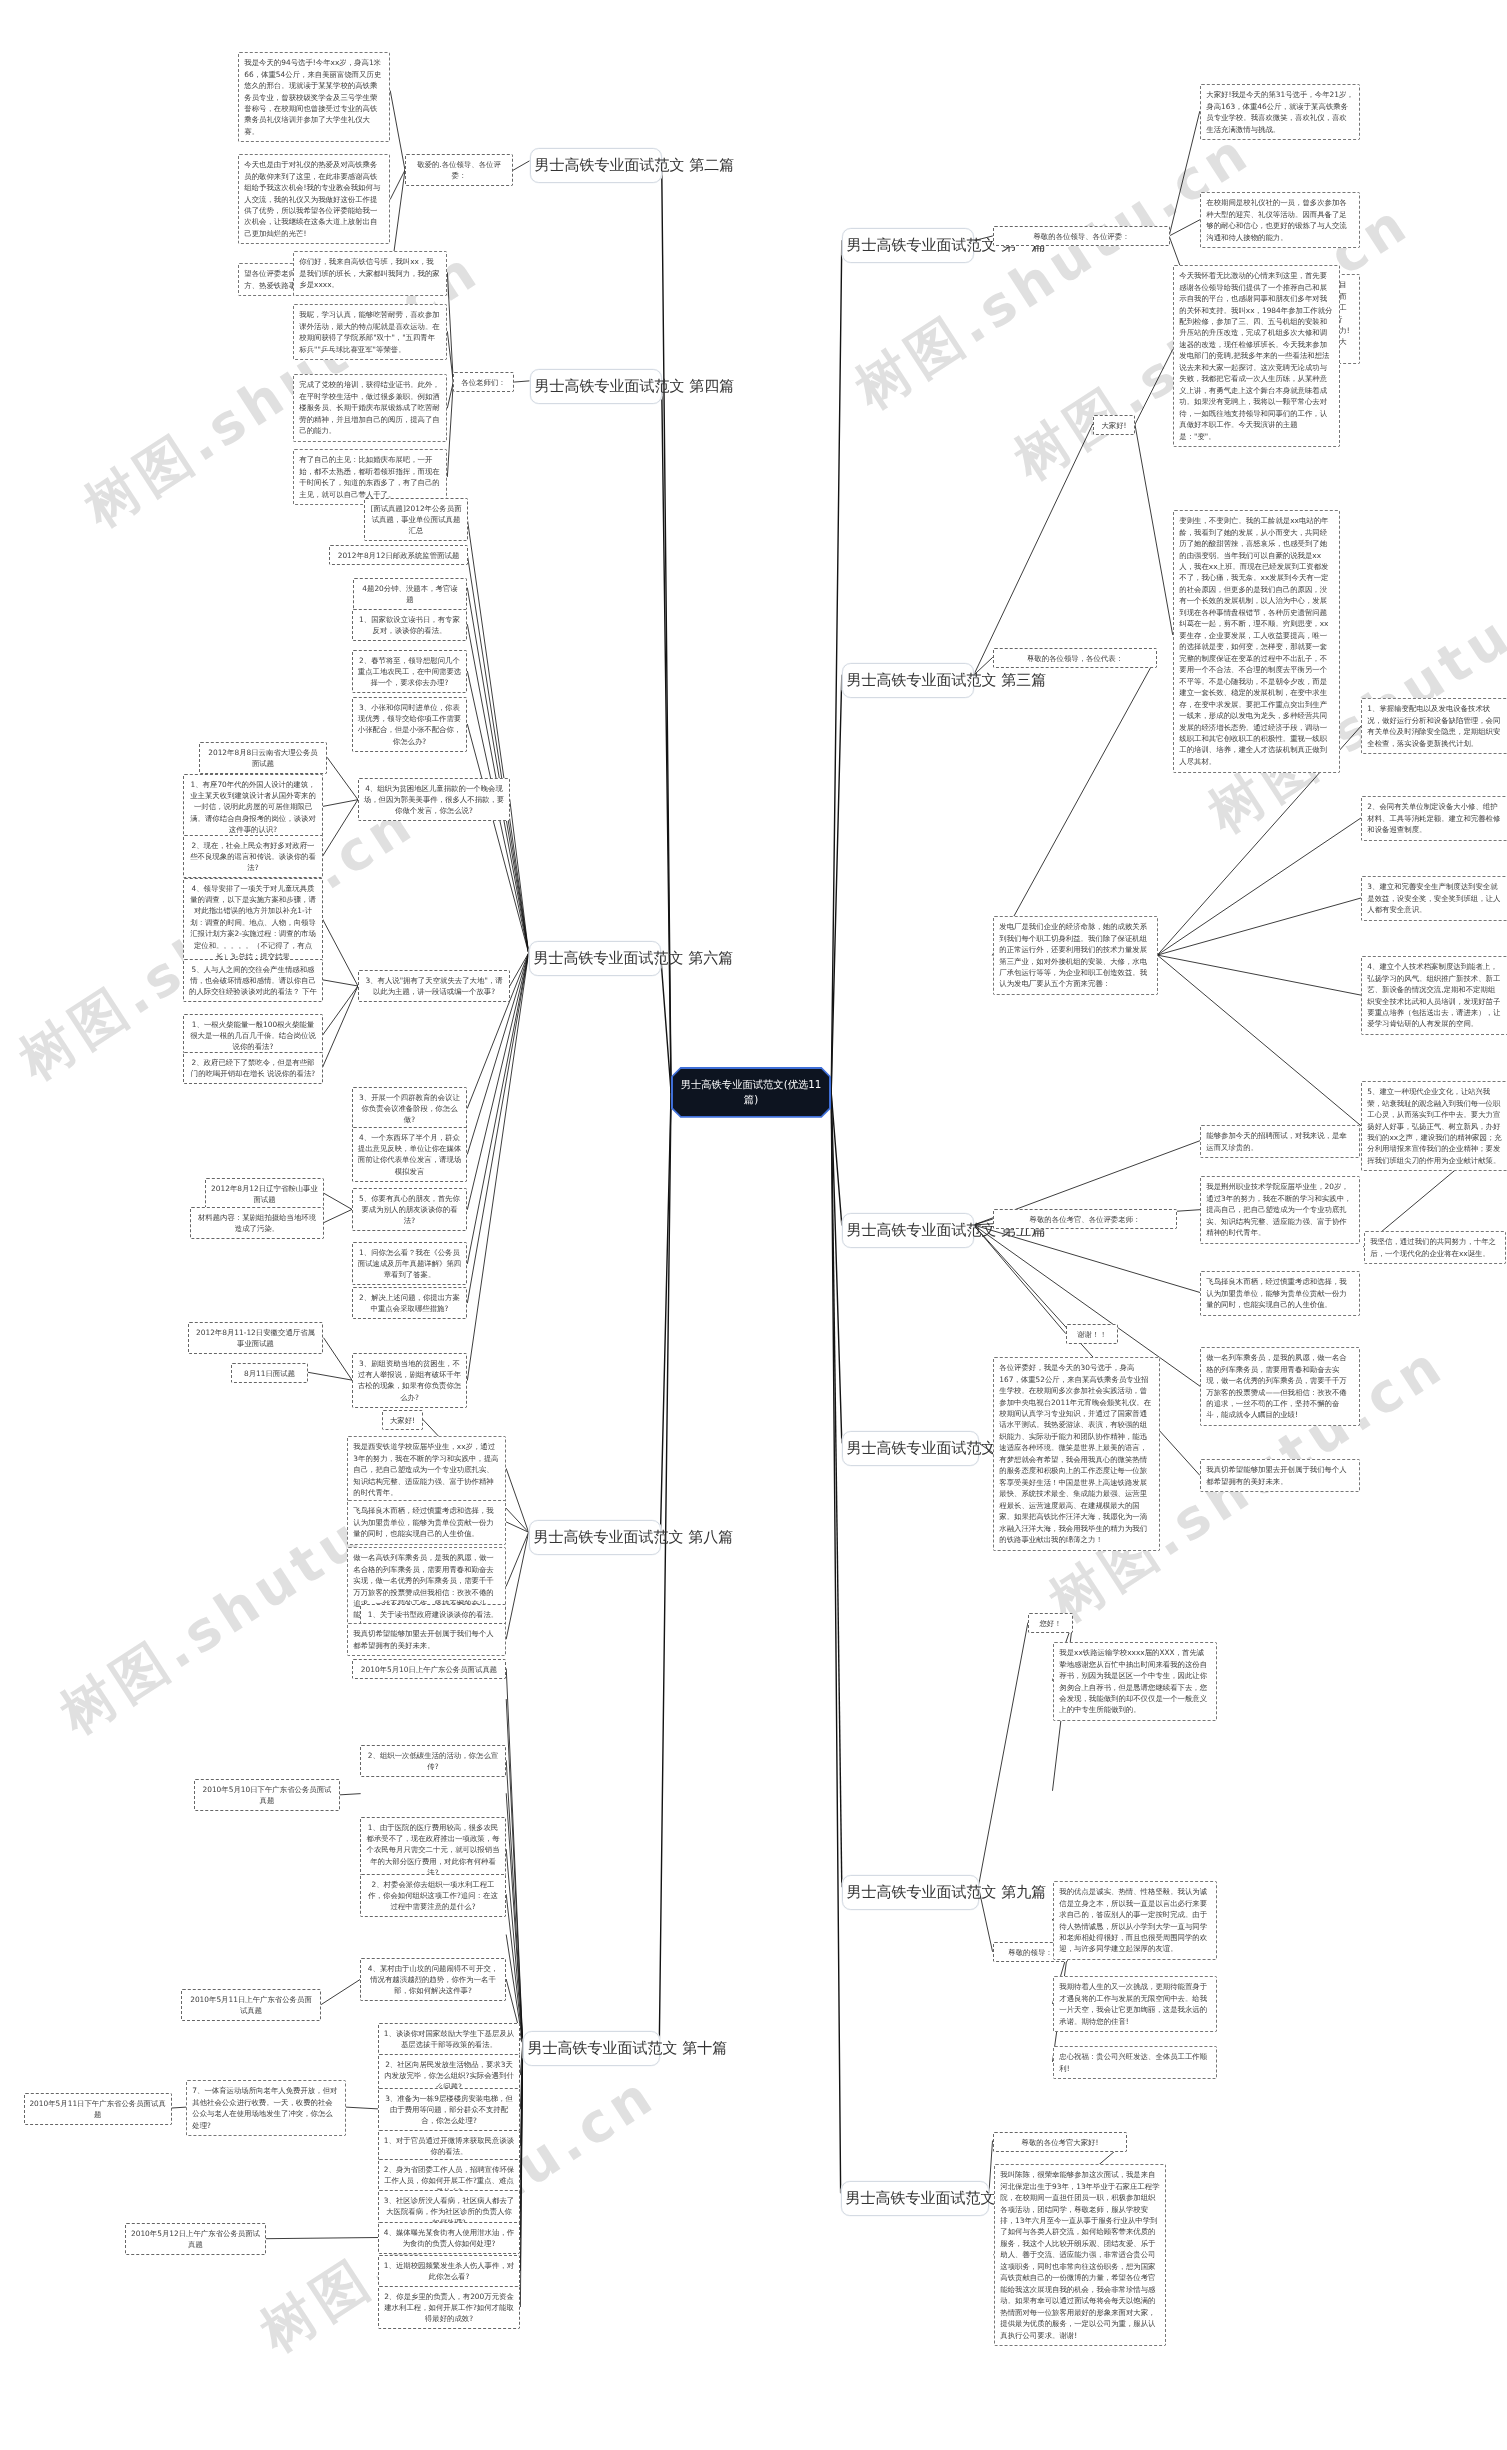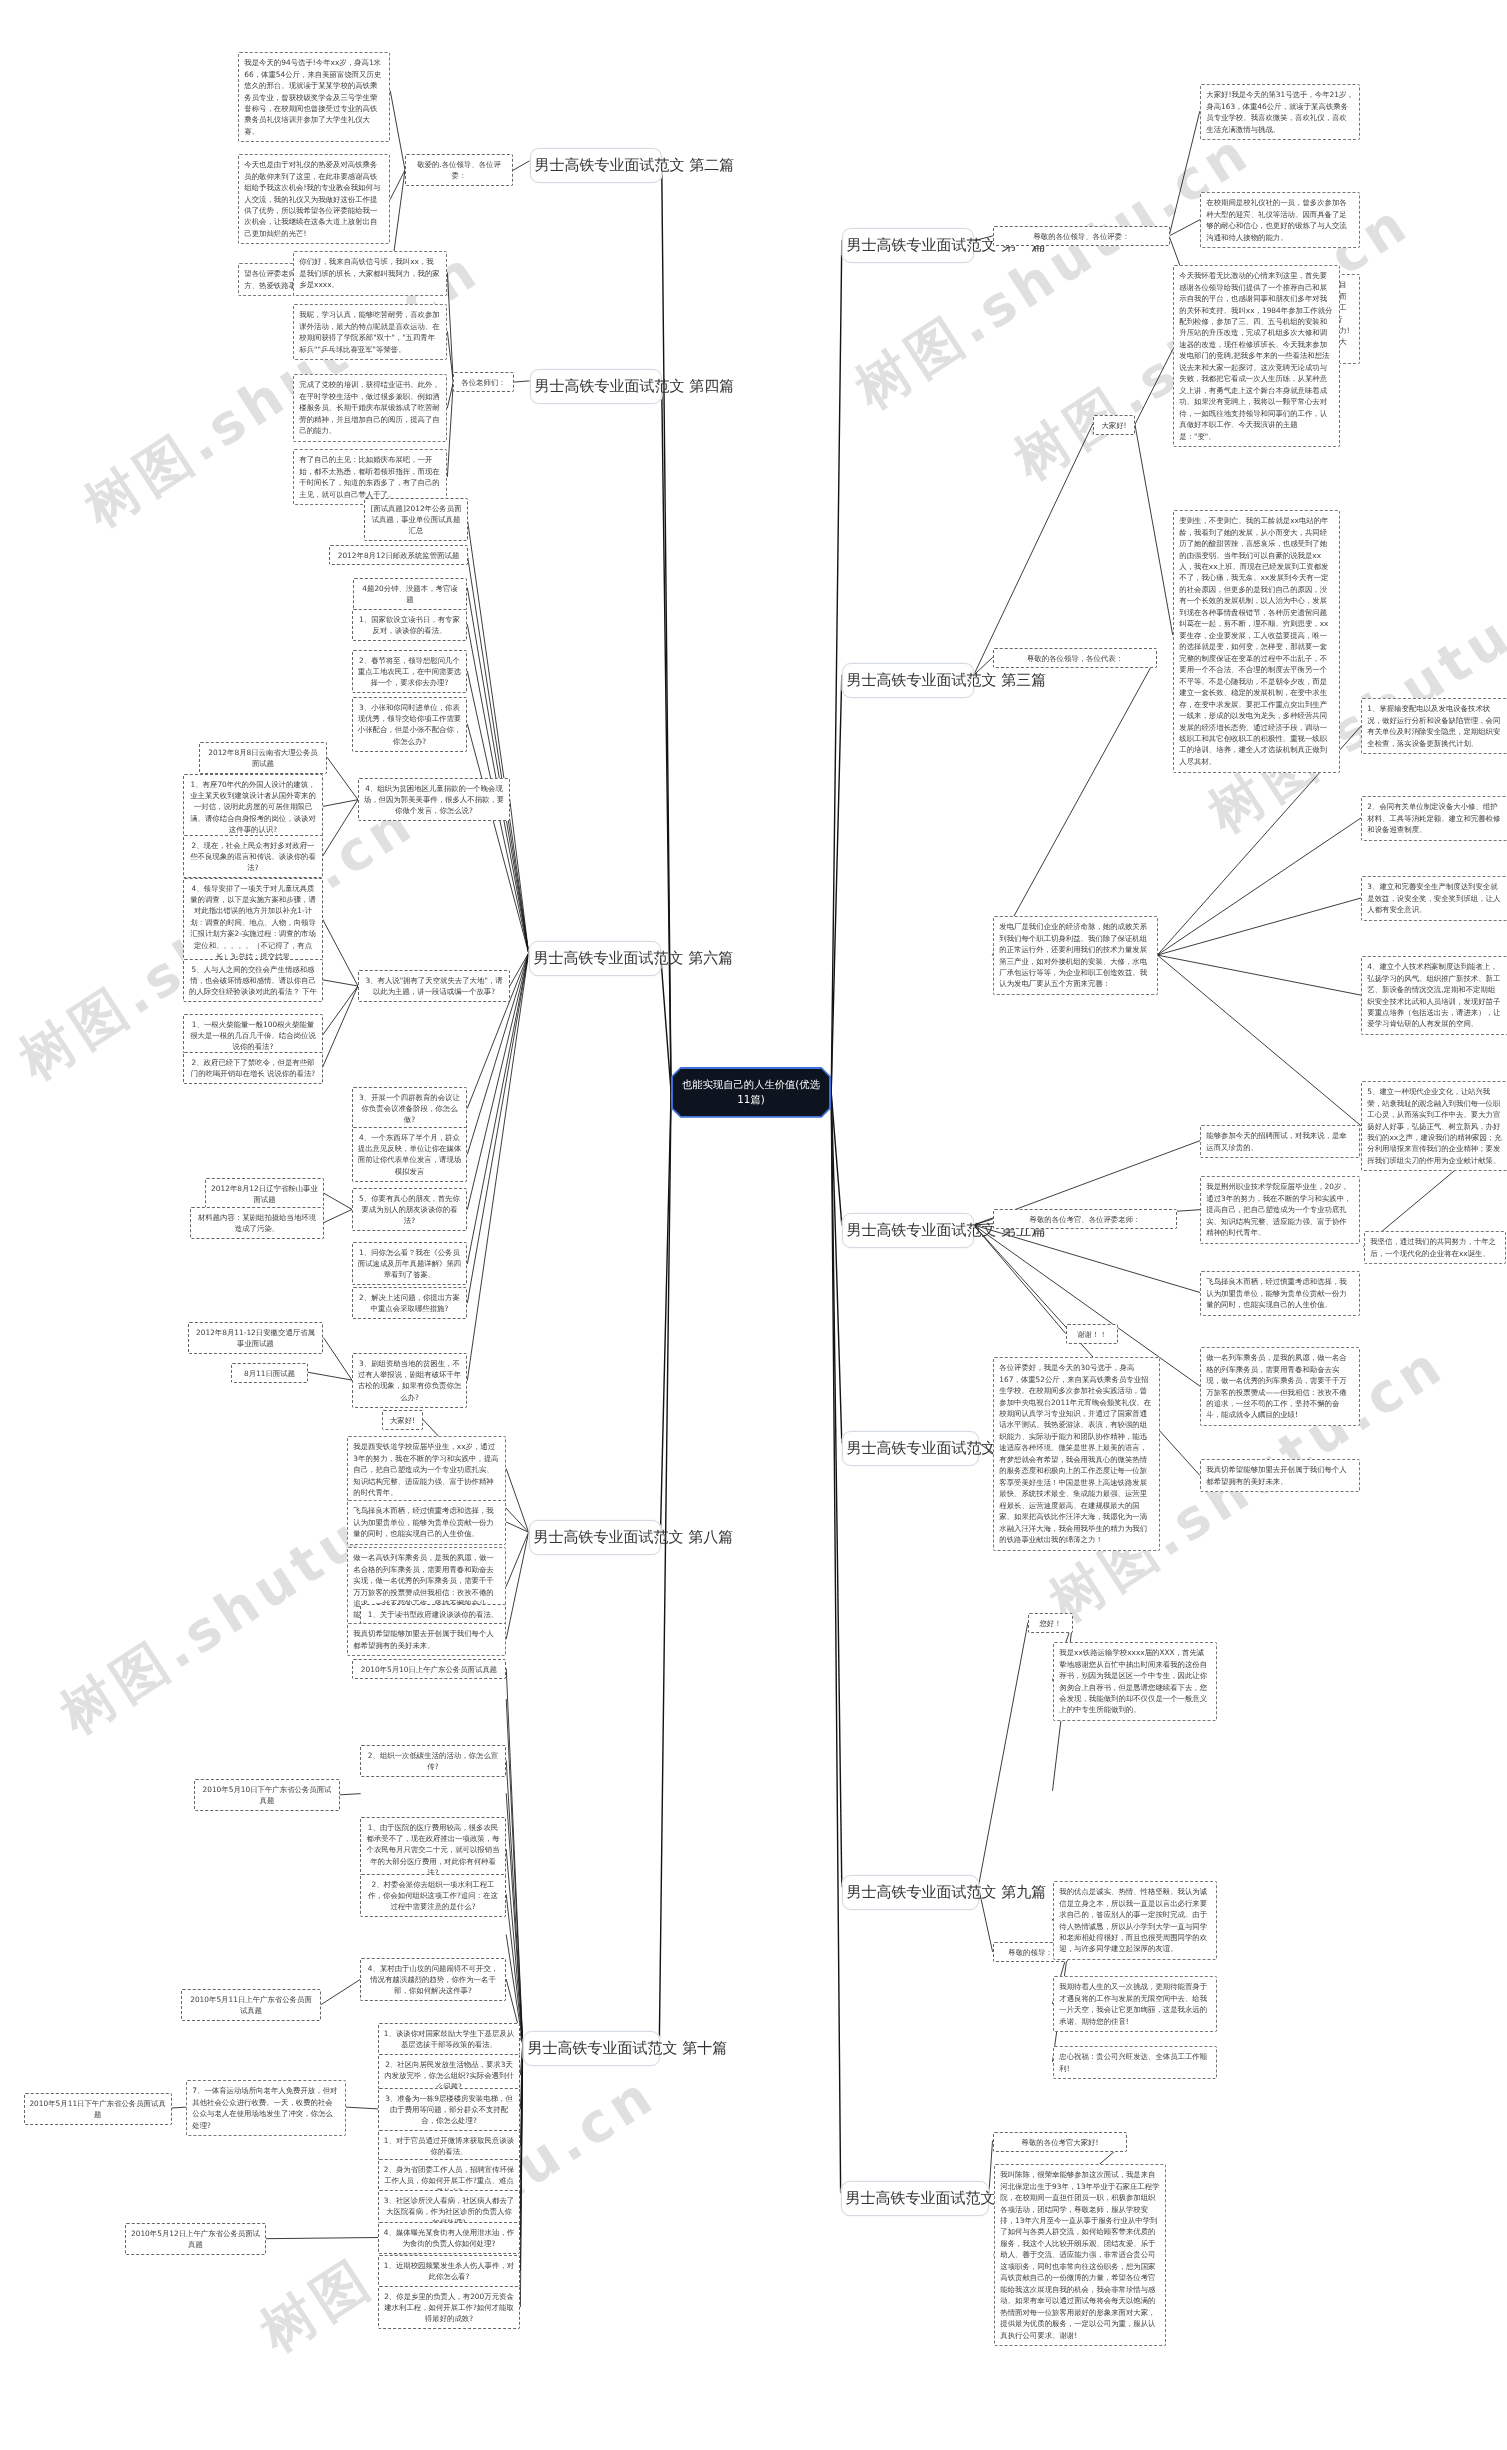--- a/index.html
+++ b/index.html
@@ -124,21 +124,21 @@
       <line x1="1822" y1="2756.5" x2="1788" y2="3041" stroke="#141414" stroke-width="1.4" stroke-linecap="round"></line>
       <line x1="1662" y1="3204.5" x2="1686" y2="3314.5" stroke="#141414" stroke-width="1.4" stroke-linecap="round"></line>
       <line x1="1814" y1="3314.5" x2="1788" y2="3260" stroke="#141414" stroke-width="1.4" stroke-linecap="round"></line>
       <line x1="1814" y1="3314.5" x2="1788" y2="3403" stroke="#141414" stroke-width="1.4" stroke-linecap="round"></line>
       <line x1="1814" y1="3314.5" x2="1788" y2="3501.5" stroke="#141414" stroke-width="1.4" stroke-linecap="round"></line>
       <line x1="1412" y1="1855.5" x2="1428" y2="3724.5" stroke="#141414" stroke-width="2.4" stroke-linecap="round"></line>
       <line x1="1680" y1="3724.5" x2="1686" y2="3636.5" stroke="#141414" stroke-width="1.4" stroke-linecap="round"></line>
       <line x1="1914" y1="3636.5" x2="1688" y2="3829.5" stroke="#141414" stroke-width="1.4" stroke-linecap="round"></line>
     </svg>
   <div id="central" class="node central" style="left: 671px; top: 1067px; width: 160px;">
-    <div class="central-inner">也能实现自己的人生价值(优选11篇)</div>
+    <div class="central-inner">男士高铁专业面试范文(优选11篇)</div>
   </div>
 <div class="wm" style="left: 71px; top: 483px;">树图.shutu.cn</div>
     <div class="wm" style="left: 1001px; top: 436px;">树图.shutu.cn</div>
     <div class="wm" style="left: 5.9px; top: 1036px;">树图.shutu.cn</div>
     <div class="wm" style="left: 1195px; top: 789px;">树图.shutu.cn</div>
     <div class="wm" style="left: 47px; top: 1690px;">树图.shutu.cn</div>
     <div class="wm" style="left: 1036px; top: 1578px;">树图.shutu.cn</div>
     <div class="wm" style="left: 247px; top: 2308px;">树图.shutu.cn</div>
     <div class="wm" style="left: 842px; top: 365px;">树图.shutu.cn</div>
     <div class="node label" style="left: 530px; top: 148px; width: 132px;">男士高铁专业面试范文 第二篇</div>

